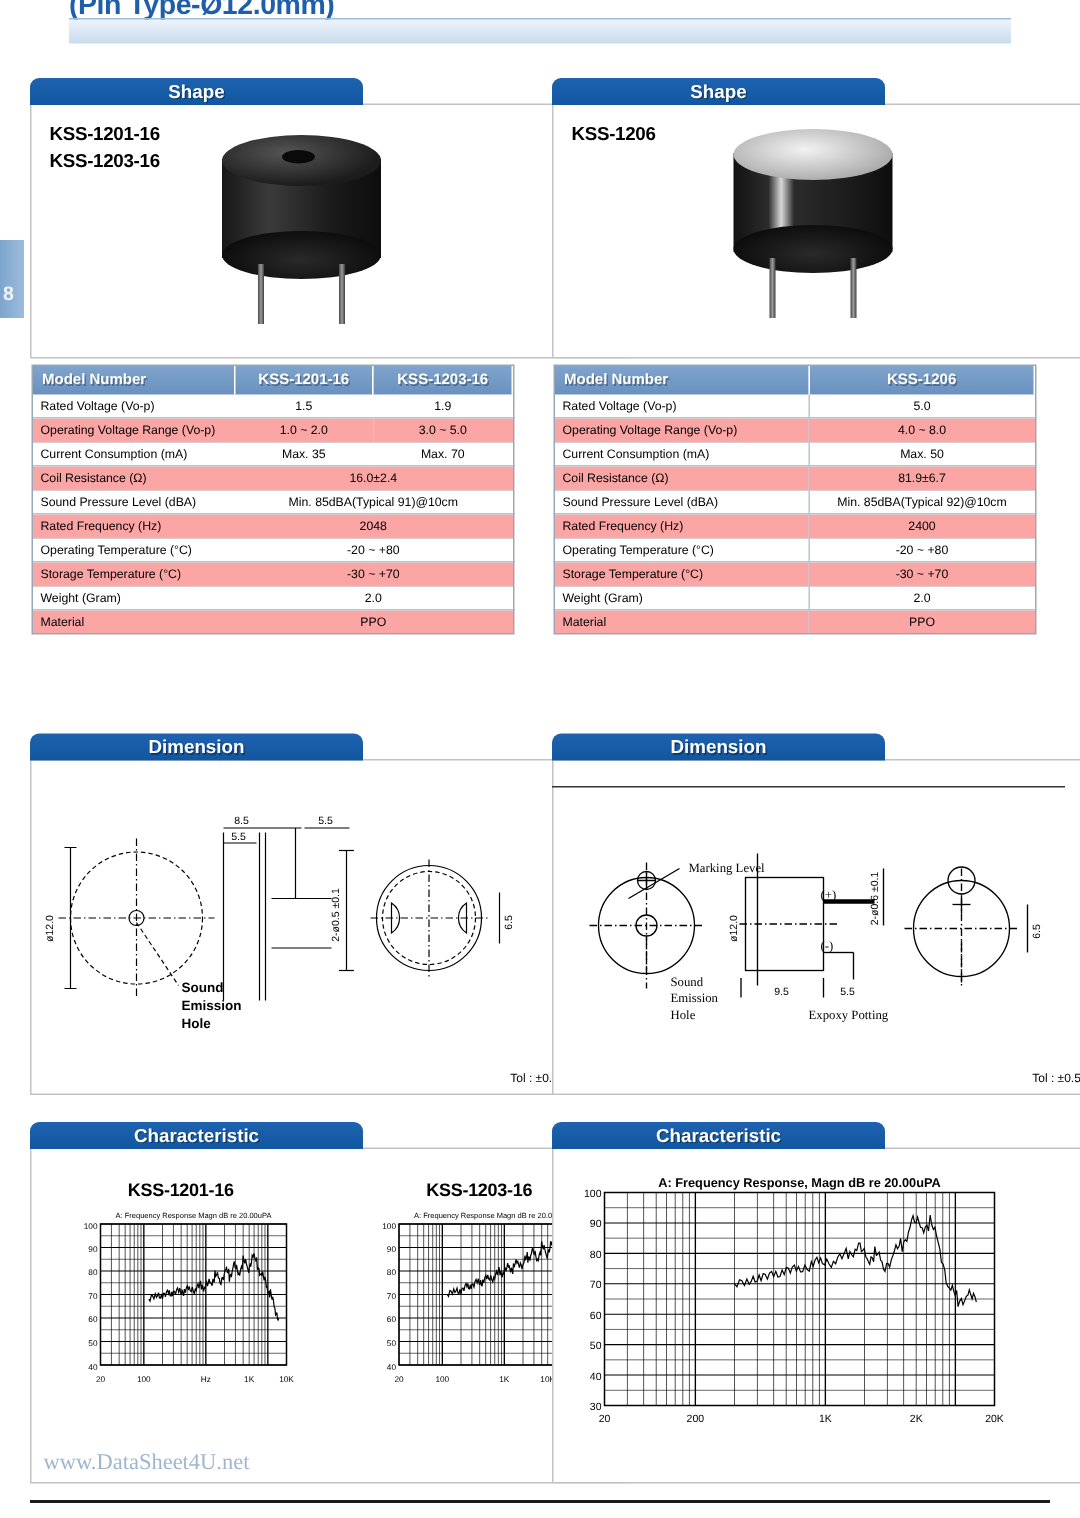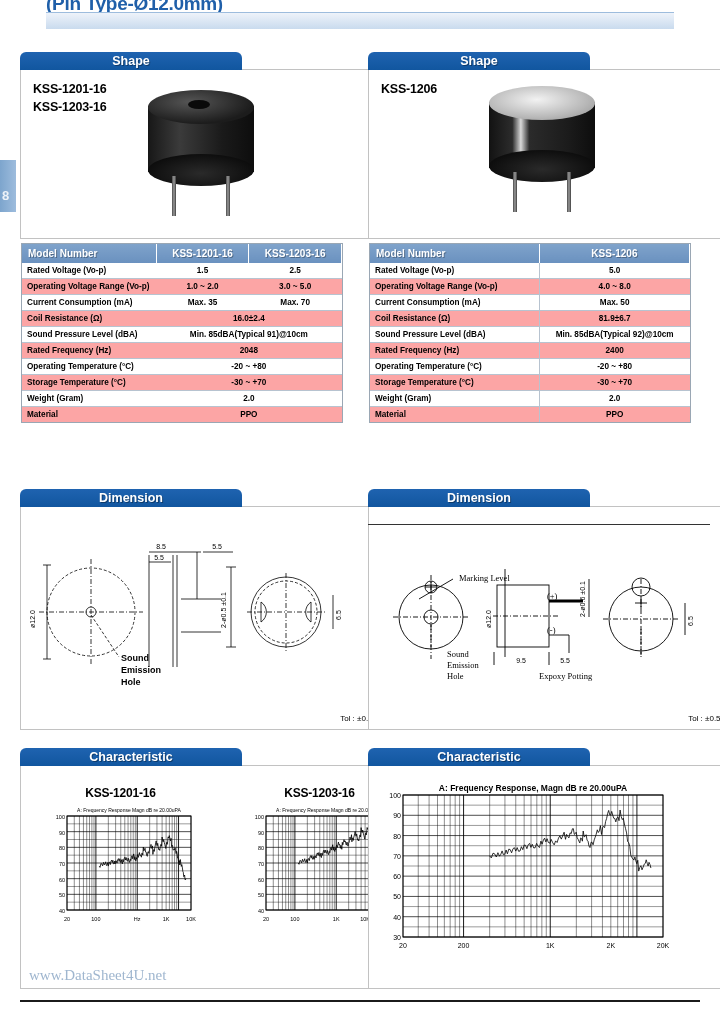--- a/index.html
+++ b/index.html
@@ -92,21 +92,21 @@
   table.spec th{
     background:linear-gradient(#7fa3cb,#6a91bf);
     color:#fff;font-size:10px;font-weight:bold;
     text-align:center;padding:4px 2px;
     text-shadow:1px 1px 0 rgba(0,0,0,.3);
     border-right:1px solid #fff;
   }
   table.spec th.lbl{text-align:left;padding-left:6px;}
   table.spec td{
     padding:3px 2px;border-bottom:1px solid #b7c3d0;
-    text-align:center;white-space:nowrap;font-weight:bold;
+    text-align:center;white-space:nowrap;
   }
   table.spec td.lbl{text-align:left;padding-left:5px;}
   table.spec tr.alt td{background:#fca5a5;}
   table.spec tr:last-child td{border-bottom:none;margin-left:36px;}
   .r-tbl td.lbl{border-right:1px solid #b7c3d0;}
   .r-tbl th.lbl{border-right:1px solid #fff;}
 
   
   .dim-body{height:222px;}
   .dim-note{
@@ -166,21 +166,21 @@
       <tr>
         <th class="lbl" style="width:42%">Model Number</th>
         <th style="width:29%">KSS-1201-16</th>
         <th style="width:29%">KSS-1203-16</th>
       </tr>
     </thead>
     <tbody>
         <tr>
           <td class="lbl">Rated Voltage (Vo-p)</td>
           <td>1.5</td>
-          <td>2.5</td>
+          <td>1.9</td>
         </tr>
         <tr class="alt">
           <td class="lbl">Operating Voltage Range (Vo-p)</td>
           <td>1.0 ~ 2.0</td>
           <td>3.0 ~ 5.0</td>
         </tr>
         <tr>
           <td class="lbl">Current Consumption (mA)</td>
           <td>Max. 35</td>
           <td>Max. 70</td>

